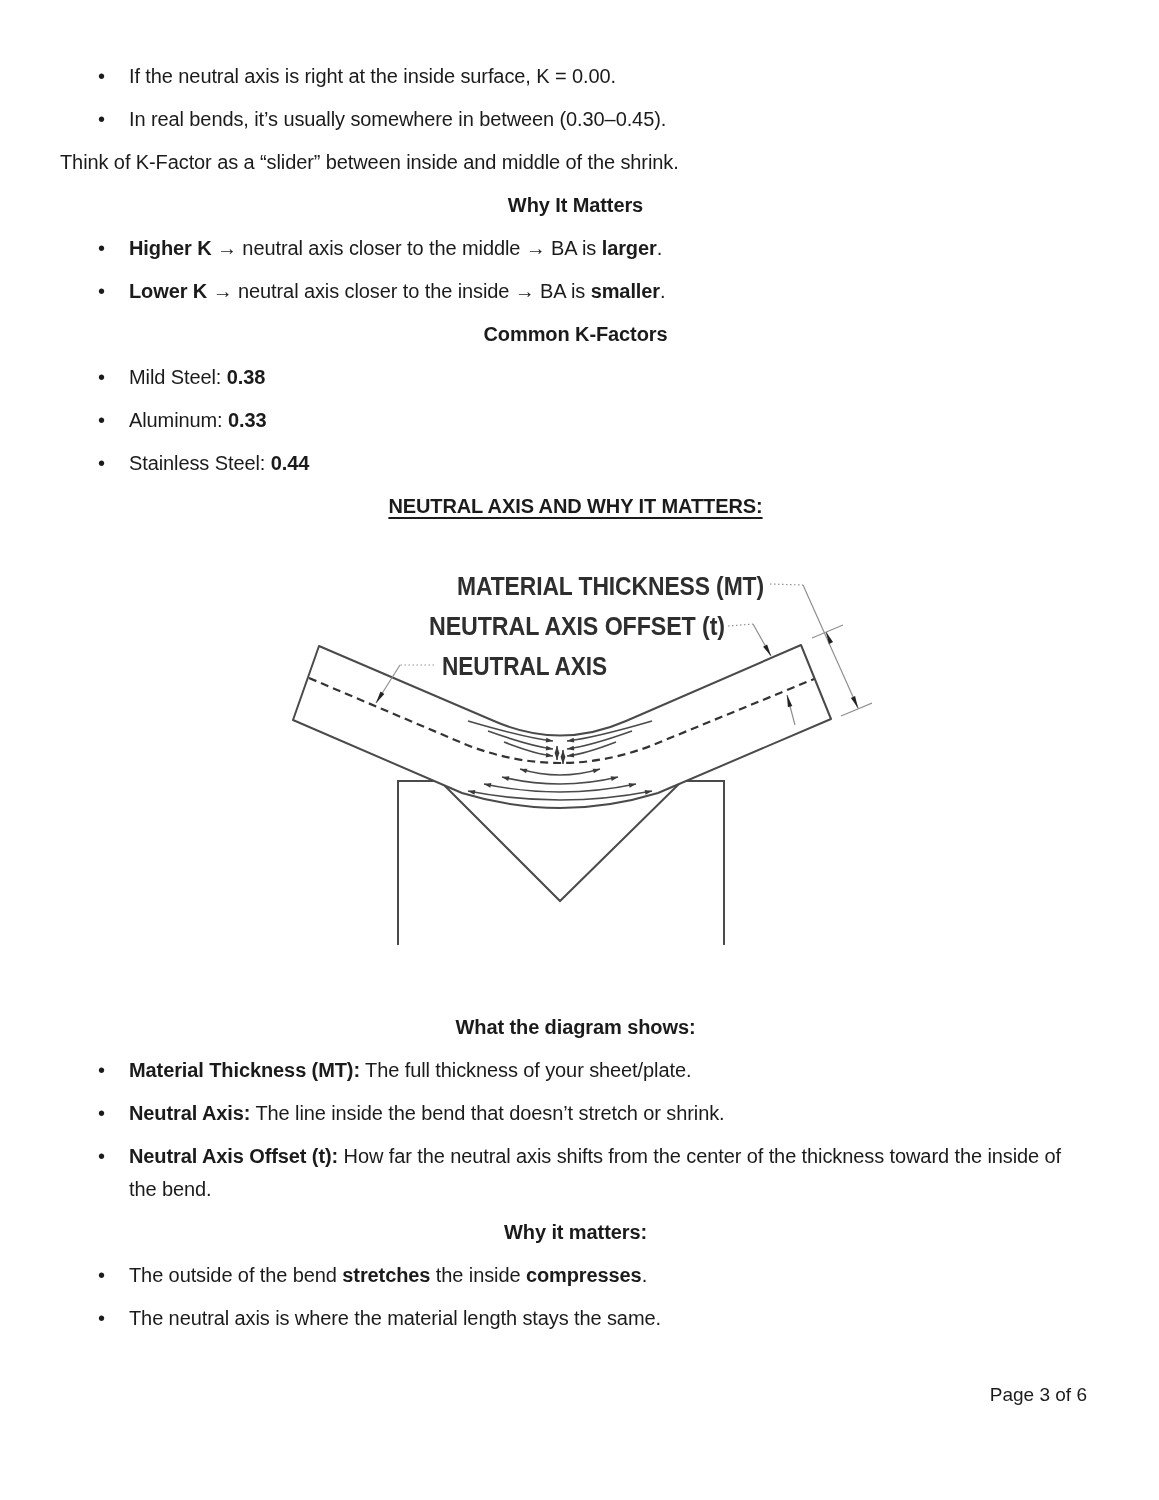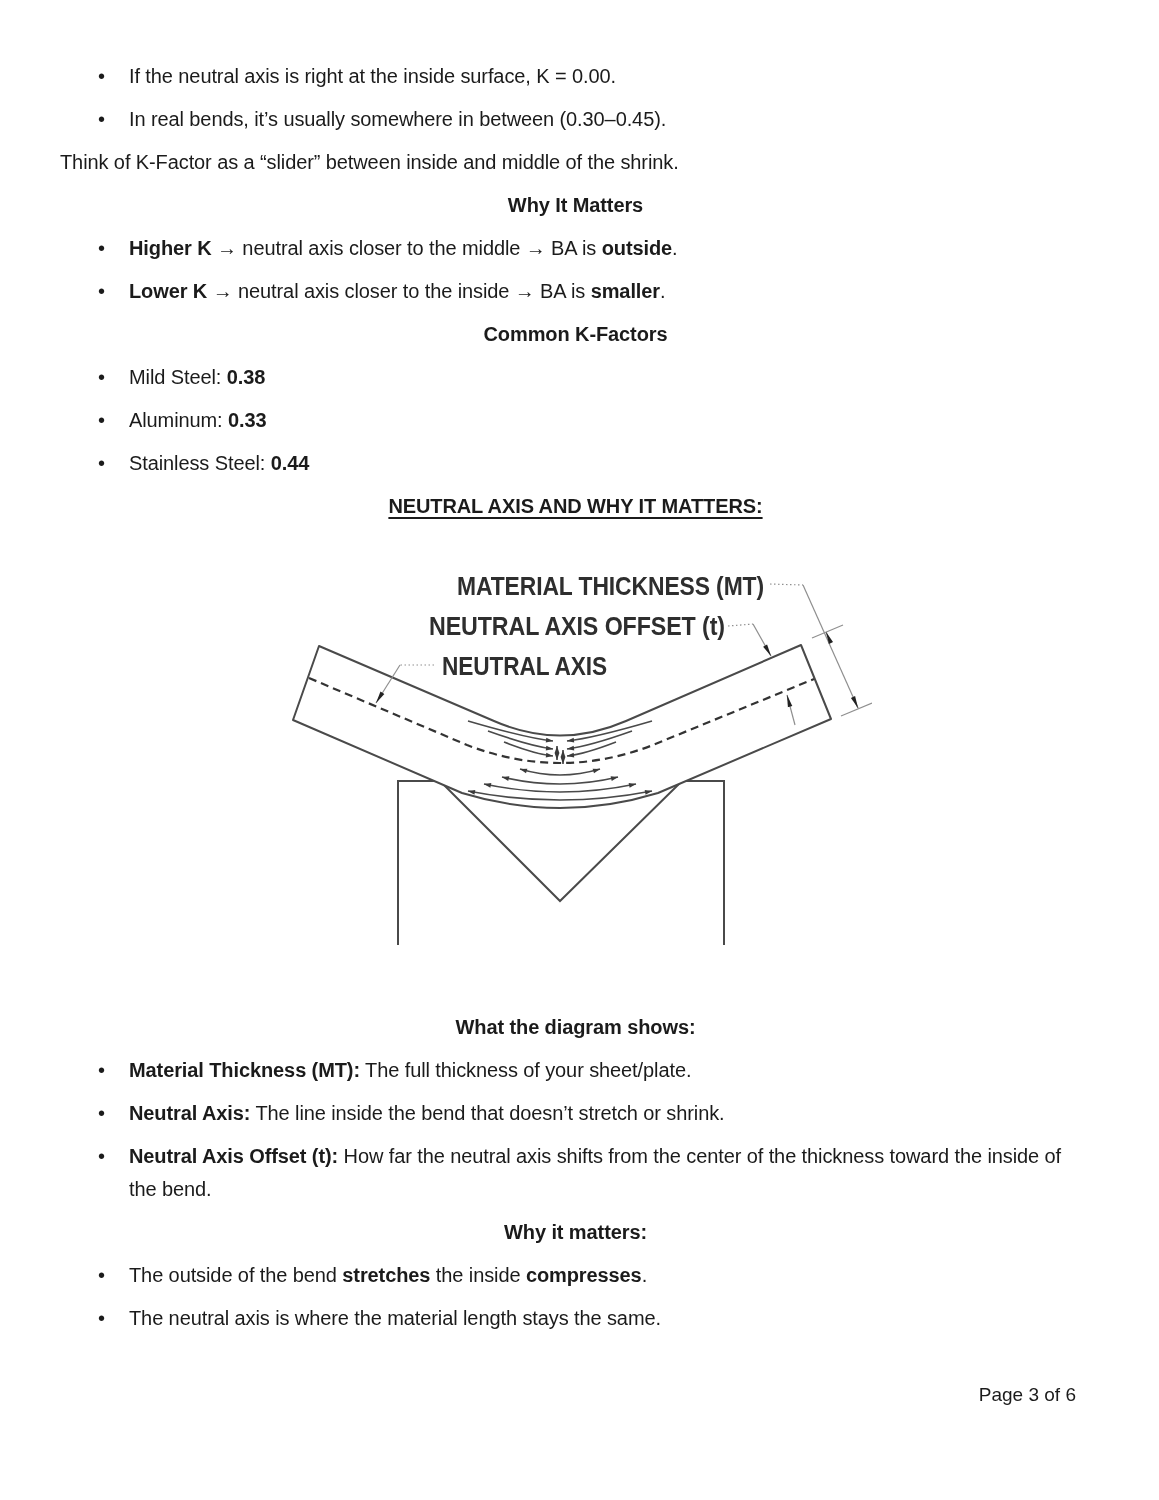--- a/index.html
+++ b/index.html
@@ -18,21 +18,21 @@
   .bullet { position:relative; padding-left:69px; margin:0 0 10px 0; }
   .bullet::before {
     content:"\2022";
     position:absolute; left:38px; top:0;
     font-size:20px;
   }
   .b { font-weight:bold; }
   .figure { margin:0; }
   .figure svg { display:block; margin:30px 0 58px 212px; }
   .footer {
-    position:absolute; top:1384px; right:83px;
+    position:absolute; top:1384px; right:72px;
     font-size:19px; line-height:22px; color:#1b1b1b;
   }
   svg text.dlabel {
     font-family:"Liberation Sans", sans-serif;
     font-size:25px; font-weight:600; fill:#2e2e2e;
   }
 </style>
 </head>
 <body>
 
@@ -49,21 +49,21 @@
   <p class="para">
     <span>Think of K-Factor as a “slider” between inside and middle of the shrink.</span>
   </p>
 
   <p class="heading">
     <span>Why It Matters</span>
   </p>
 
 
   <div class="bullet">
-    <span class="b">Higher K</span><span> → neutral axis closer to the middle → BA is </span><span class="b">outside</span><span>.</span>
+    <span class="b">Higher K</span><span> → neutral axis closer to the middle → BA is </span><span class="b">larger</span><span>.</span>
   </div>
 
   <div class="bullet">
     <span class="b">Lower K</span><span> → neutral axis closer to the inside → BA is </span><span class="b">smaller</span><span>.</span>
   </div>
 
   <p class="heading">
     <span>Common K-Factors</span>
   </p>
 

